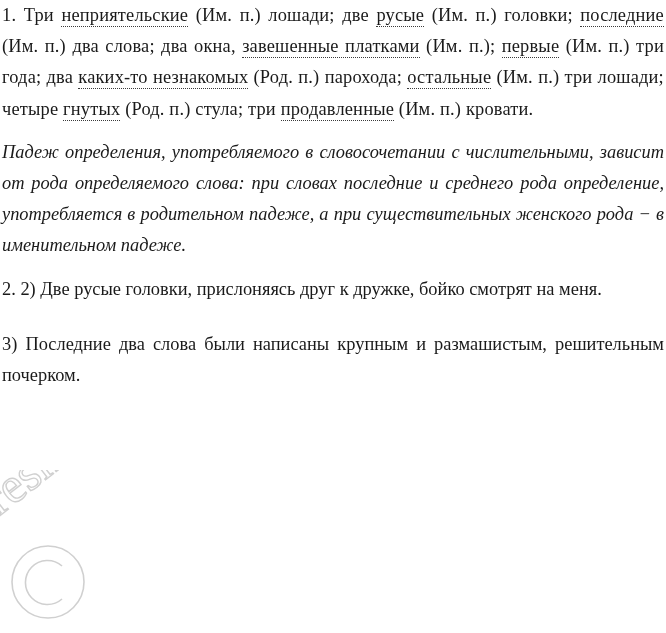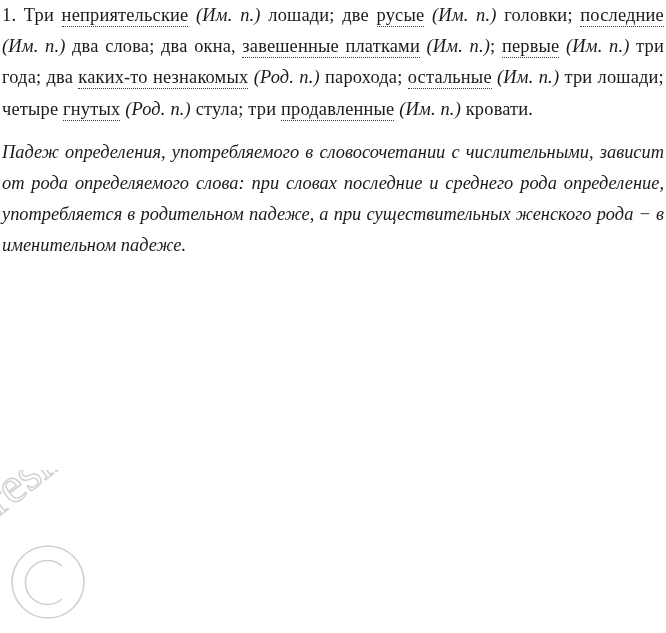--- a/index.html
+++ b/index.html
@@ -59,21 +59,20 @@
   .gap-md { height: 12px; }
 
   
   .attr {
     border-bottom: 1px dotted #3a3a3a;
     padding-bottom: 1px;
   }
 
   
   .case {
-    font-style: italic;
   }
 
   
   .l1 { letter-spacing: 0.01em; }
 </style>
 </head>
 <body>
 
 <div id="page">
 
@@ -93,24 +92,26 @@
   <div class="content">
 
     <p class="answer l1"><span>1.</span> <span>Три</span> <span class="attr">неприятельские</span> <span class="case">(Им. п.)</span> <span>лошади; две</span> <span class="attr">русые</span> <span class="case">(Им. п.)</span> <span>головки;</span> <span class="attr">последние</span> <span class="case">(Им. п.)</span> <span>два слова; два окна,</span> <span class="attr">завешенные платками</span> <span class="case">(Им. п.)</span><span>;</span> <span class="attr">первые</span> <span class="case">(Им. п.)</span> <span>три года; два</span> <span class="attr">каких-то незнакомых</span> <span class="case">(Род. п.)</span> <span>парохода;</span> <span class="attr">остальные</span> <span class="case">(Им. п.)</span> <span>три лошади; четыре</span> <span class="attr">гнутых</span> <span class="case">(Род. п.)</span> <span>стула; три</span> <span class="attr">продавленные</span> <span class="case">(Им. п.)</span> <span>кровати.</span></p>
 
     <div class="gap-md"></div>
 
     <p class="note">Падеж определения, употребляемого в словосочетании с числительными, зависит от рода определяемого слова: при словах последние и среднего рода определение, употребляется в родительном падеже, а при существительных женского рода − в именительном падеже.</p>
 
     <div class="gap-md"></div>
 
+    <p class="answer">2. 2) Две русые головки, прислоняясь друг к дружке, бойко смотрят на меня.</p>
 
     <div class="gap-md"></div>
 
 
     <div class="gap-md"></div>
 
+    <p class="answer">3) Последние два слова были написаны крупным и размашистым, решительным почерком.</p>
 
     <div class="gap-md"></div>
 
 
   </div>
 </div>
 
 </body></html>

